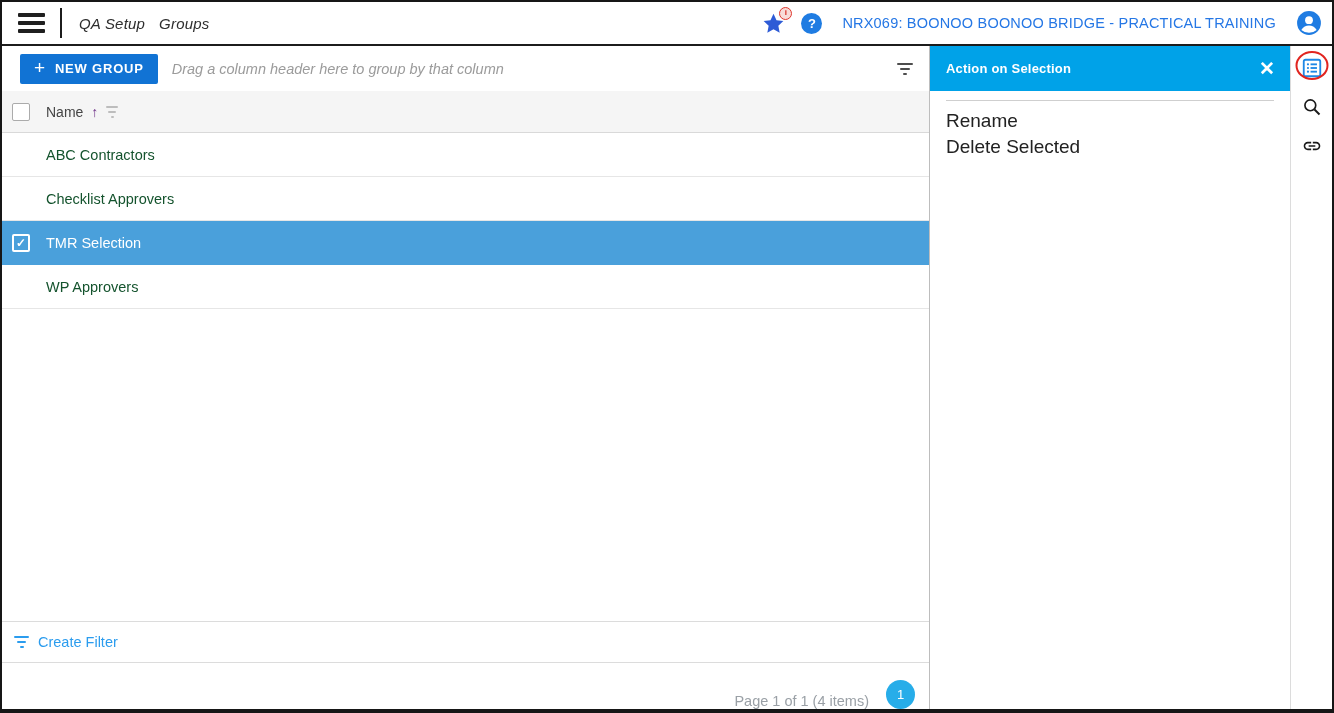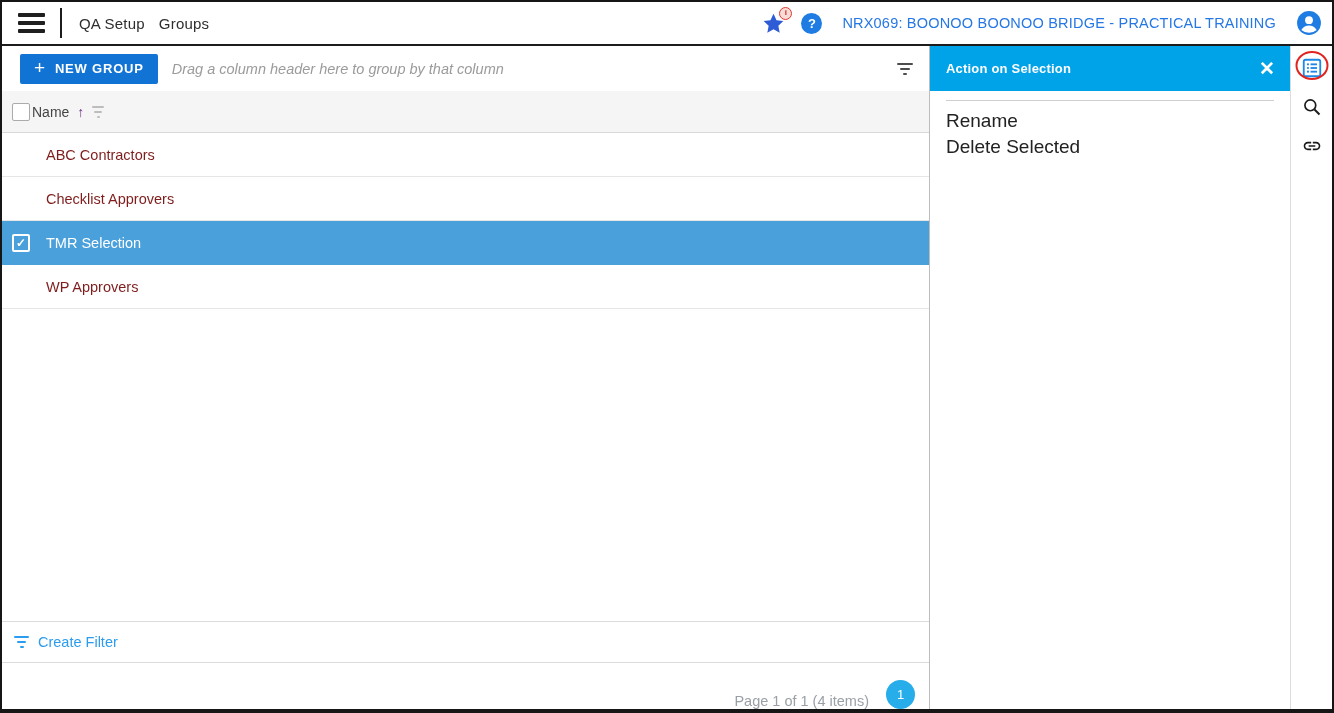--- a/index.html
+++ b/index.html
@@ -9,21 +9,21 @@
   .screen { width:1334px; height:713px; border:2px solid #161616; border-bottom-width:4px;
             display:flex; flex-direction:column; background:#fff; position:relative; overflow:hidden; }
 
   
   .topbar { flex:0 0 44px; border-bottom:2px solid #1c1c1c; display:flex; align-items:center;
             padding:0 10px 0 16px; background:#fff; }
   .hamburger { width:27px; display:flex; flex-direction:column; gap:4px; cursor:pointer; }
   .hamburger i { display:block; height:4px; background:#1f1f1f; border-radius:1px; }
   .tb-divider { width:2px; height:30px; background:#1c1c1c; margin:0 17px 0 15px; }
   .crumbs { display:flex; gap:14px; font-size:15px; color:#2e2e2e; letter-spacing:.2px; }
-  .crumb { cursor:pointer; }
+  .crumb { cursor:pointer;font-style:italic; }
   .tb-right { margin-left:auto; display:flex; align-items:center; gap:16px; }
   .star-wrap { position:relative; width:23px; height:23px; cursor:pointer; }
   .badge { position:absolute; top:-5px; right:-7px; width:13px; height:13px; border-radius:50%;
            background:#f8dcd8; border:1.5px solid #df372f; color:#d5231b; font-size:8px; font-weight:700;
            display:flex; align-items:center; justify-content:center; line-height:1; }
   .help-btn { width:21px; height:21px; border-radius:50%; background:#1f7ce2; color:#fff;
               font-weight:700; font-size:13px; display:flex; align-items:center; justify-content:center; cursor:pointer; }
   .project-title { color:var(--title-text,#2577e5); font-size:14.5px; font-weight:500;
                    letter-spacing:.2px; margin:0 4px; cursor:pointer; white-space:nowrap; }
 
@@ -44,26 +44,26 @@
   .bars-dark i { background:#4d4d4d; }
   .bars-dark i:nth-child(1){ width:16px; } .bars-dark i:nth-child(2){ width:10px; } .bars-dark i:nth-child(3){ width:4px; }
   .bars-gray i { background:#bdbdbd; }
   .bars-gray i:nth-child(1){ width:12px; } .bars-gray i:nth-child(2){ width:8px; } .bars-gray i:nth-child(3){ width:3px; }
   .bars-blue i { background:var(--link-text,#2b9cee); }
   .bars-blue i:nth-child(1){ width:15px; } .bars-blue i:nth-child(2){ width:9px; } .bars-blue i:nth-child(3){ width:4px; }
 
   .header-row { flex:0 0 42px; background:#f5f5f5; border-bottom:1px solid #d9d9d9;
                 display:flex; align-items:center; padding-left:10px; }
   .checkbox { width:18px; height:18px; border:1px solid #ababab; border-radius:2px; background:#fff; cursor:pointer; }
-  .col-name { margin-left:2px; font-size:14px; color:#454545; font-weight:500;
+  .col-name { margin-left:16px; font-size:14px; color:#454545; font-weight:500;
               display:flex; align-items:center; gap:8px; cursor:pointer; }
   .sort-arrow { color:#6d2f87; font-size:14px; font-weight:400; }
 
   .row { flex:0 0 44px; border-bottom:1px solid #e6e6e6; display:flex; align-items:center;
-         padding-left:10px; font-size:14.5px; color:#7f1d1d; font-weight:500; cursor:pointer; }
+         padding-left:10px; font-size:14.5px; color:#14532d; font-weight:500; cursor:pointer; }
   .cb-slot { width:18px; height:18px; margin-right:16px; }
   .row.selected { background:var(--selected-row,#4aa0db); color:#fff;
                   border-bottom-color:var(--selected-row,#4aa0db); }
   .sel-checkbox { width:18px; height:18px; border:2px solid #fff; border-radius:2px;
                   display:flex; align-items:center; justify-content:center;
                   color:#fff; font-size:12px; font-weight:700; cursor:pointer; }
 
   .filler { flex:1; }
 
   .create-filter-bar { flex:0 0 41px; border-top:1px solid #dcdcdc; display:flex; padding-left:12px; }

